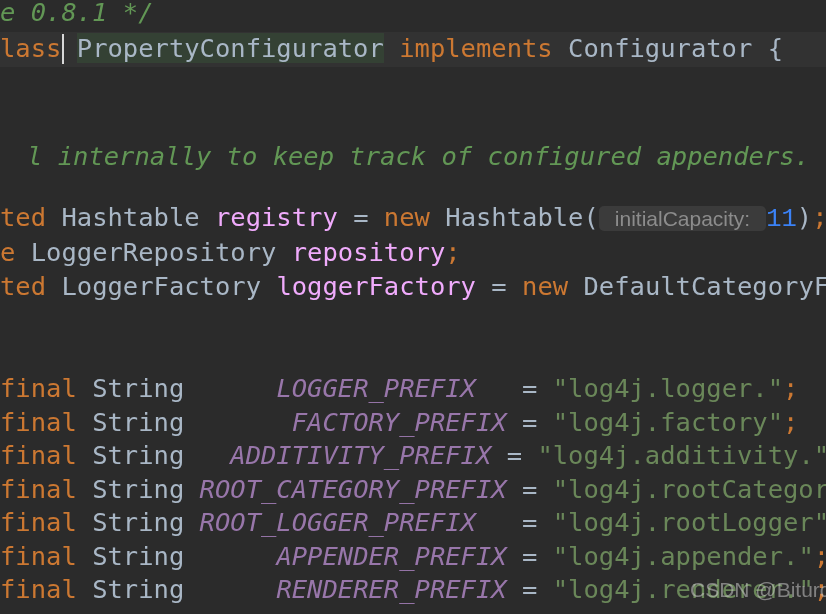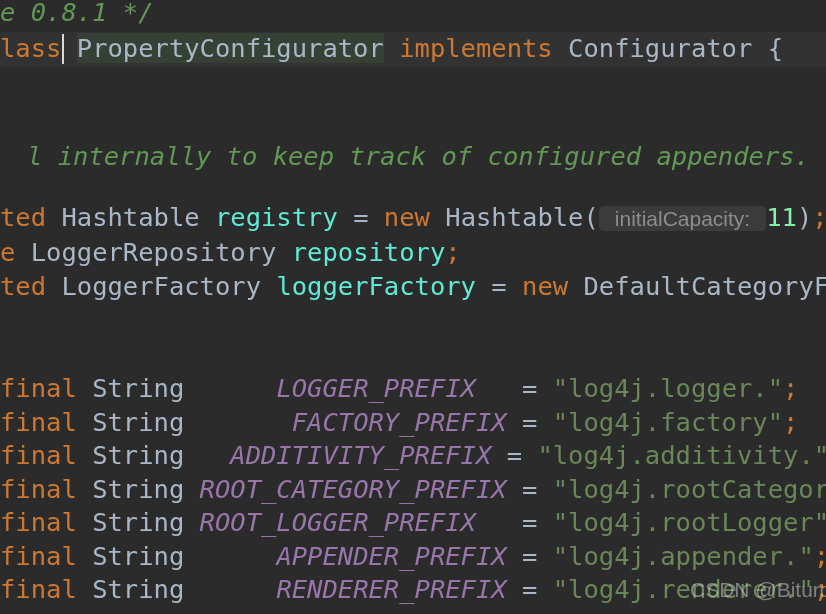--- a/index.html
+++ b/index.html
@@ -41,24 +41,24 @@
     left: 0;
     width: 826px;
     height: 35px;
     background: #323232;
   }
 
   
   .kw        { color: #cc7832; }          
   .type      { color: #a9b7c6; }          
   .clsname   { color: #a9b7c6; }
-  .field     { color: #5eead4; }          
+  .field     { color: #f0abfc; }          
   .const     { color: #9876aa; font-style: italic; }  
   .str       { color: #6a8759; }          
-  .num       { color: #86efac; }          
+  .num       { color: #3b82f6; font-family: Liberation Mono, monospace; }          
   .cmt       { color: #629755; font-style: italic; }  
   .punc      { color: #a9b7c6; }
   .semi      { color: #cc7832; }
   .op        { color: #a9b7c6; }
 
   
   .ident-hl {
     background: #344134;
   }
 

